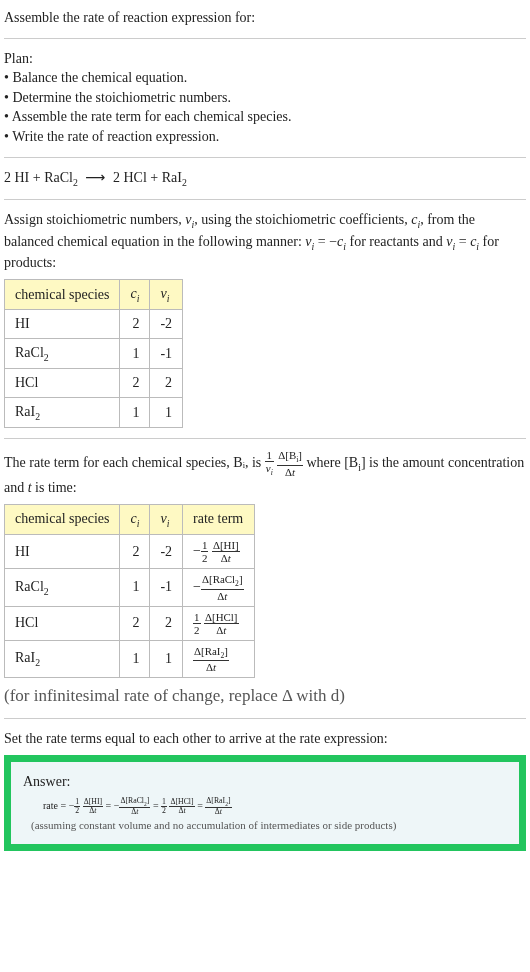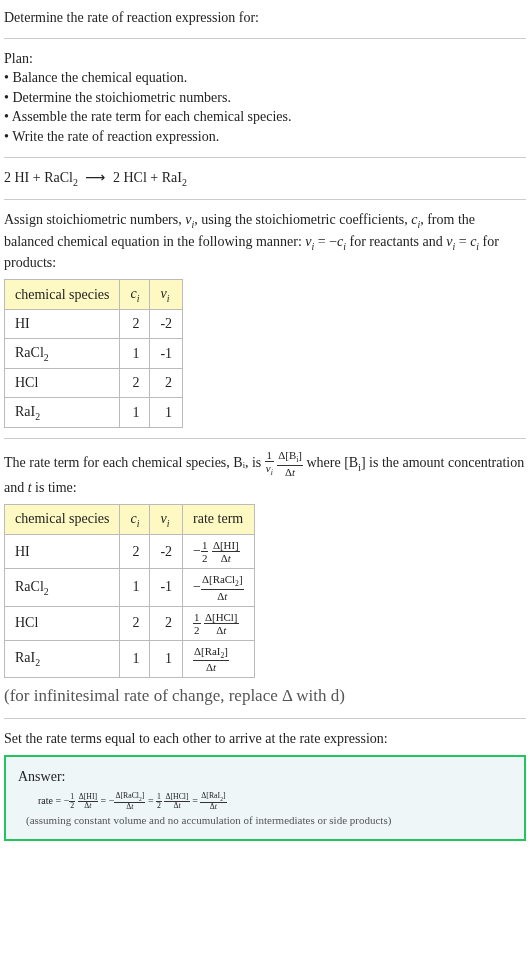--- a/index.html
+++ b/index.html
@@ -69,21 +69,21 @@
       display: block;
       padding: 0 1px;
     }
     .small-note {
       font-size: 17px;
       color: #555;
       margin-top: 2px;
     }
     .answer-box {
       background: #eef6f8;
-      border: 2px solid #22c55e;
+      border: 7px solid #22c55e;
       padding: 10px 12px;
       margin-top: 6px;
     }
     .answer-box .label {
       font-size: 14px;
       margin-bottom: 6px;
     }
     .answer-box .rate-line {
       font-size: 10px;
       margin: 4px 0 2px 20px;
@@ -98,21 +98,21 @@
       margin: 0 4px;
     }
     .italic {
       font-style: italic;
     }
   </style>
 </head>
 <body>
 
 <div class="section">
-  <div>Determine the rate of reaction expression for:</div>
+  <div>Assemble the rate of reaction expression for:</div>
 </div>
 
 <hr class="sep">
 
 <div class="section">
   <div>Plan:</div>
   <div>• <span>Balance the chemical equation.</span></div>
   <div>• <span>Determine the stoichiometric numbers.</span></div>
   <div>• <span>Assemble the rate term for each chemical species.</span></div>
   <div>• <span>Write the rate of reaction expression.</span></div>

